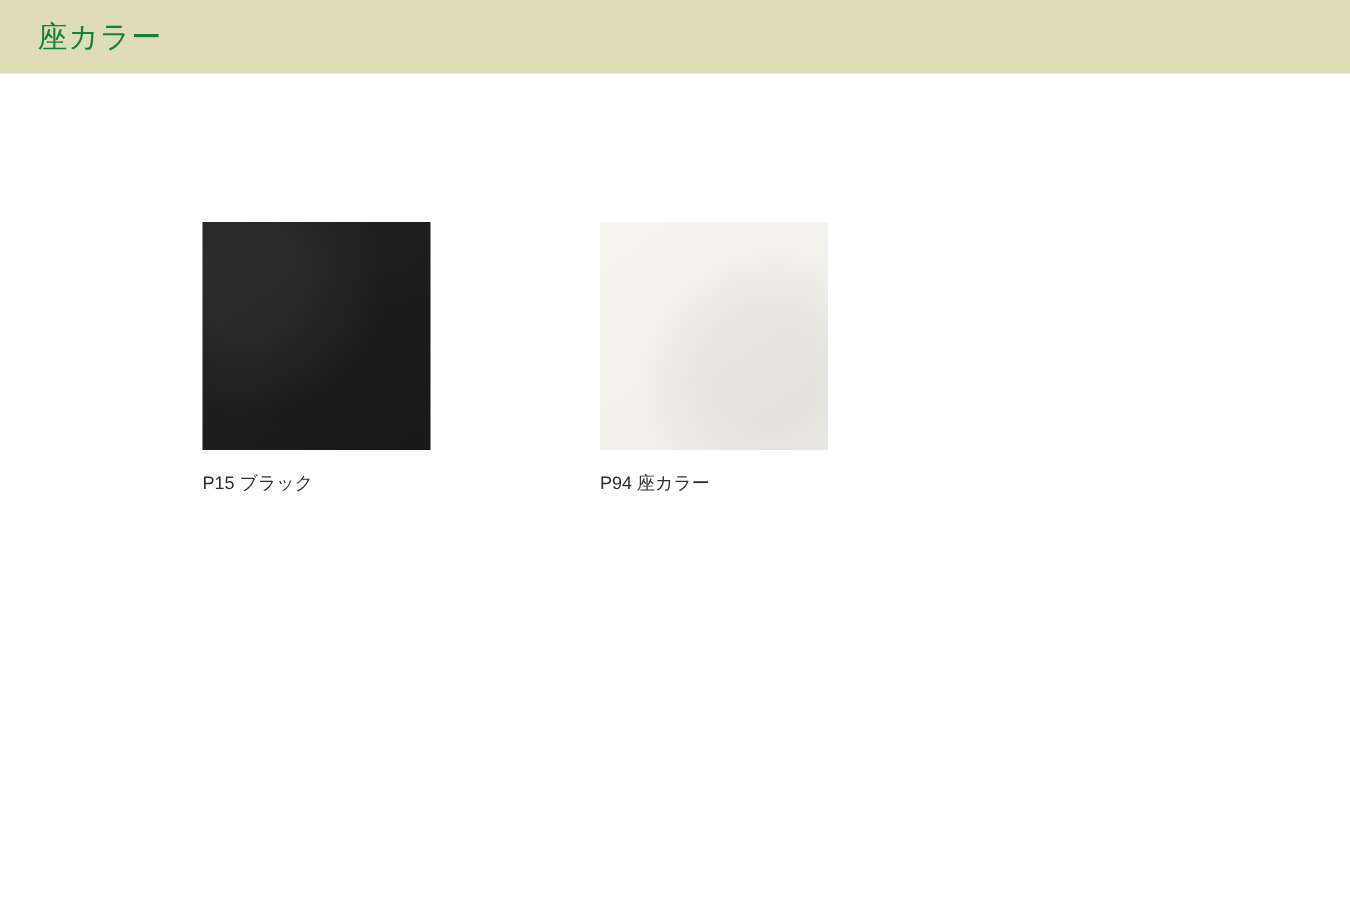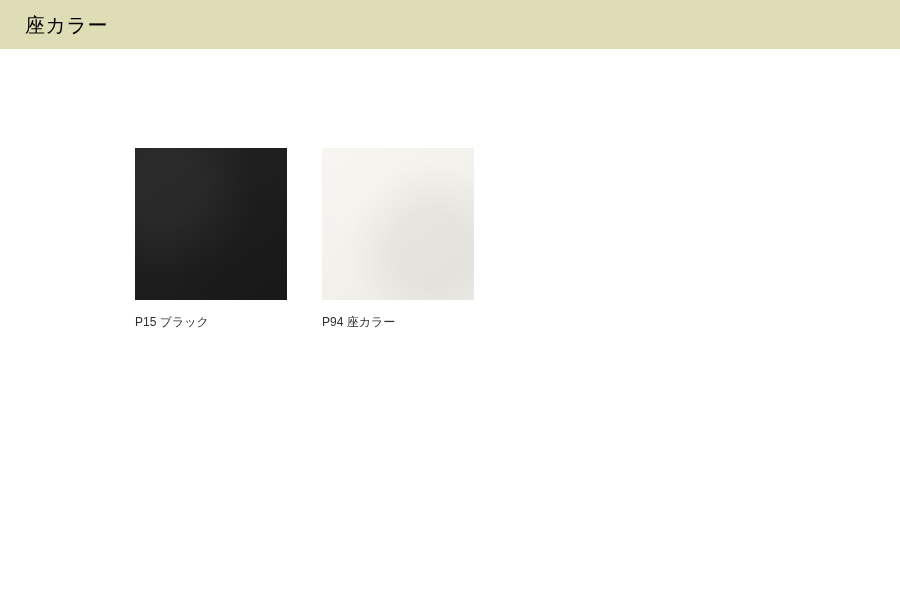--- a/index.html
+++ b/index.html
@@ -43,21 +43,21 @@
     position: absolute;
     left: 135px;
     top: 148px;
     width: 720px;
     display: flex;
     flex-direction: row;
     align-items: flex-start;
   }
   .swatch-card {
     width: 152px;
-    margin-right: 35px;
+    margin-right: 113px;
     display: flex;
     flex-direction: column;
     align-items: flex-start;
   }
   .swatch-card:last-child {
     margin-right: 0;
   }
   .swatch-chip {
     width: 152px;
     height: 152px;
@@ -81,21 +81,21 @@
     font-size: 12px;
     line-height: 1.35;
     color: #2e2e2e;
     white-space: nowrap;
   }
 </style>
 </head>
 <body style="background: rgb(255, 255, 255);">
 
 <div class="page-header" style="background: rgb(223, 221, 181);">
-  <span class="page-header-title" style="color: #000000;">座カラー</span>
+  <span class="page-header-title" style="color: #15803d;">座カラー</span>
 </div>
 
 <div class="swatch-gallery">
 
   <div class="swatch-card">
     <span class="swatch-chip" style="background-color: rgb(26, 26, 26);"></span>
     <span class="swatch-label">P15 ブラック</span>
   </div>
 
   <div class="swatch-card">

